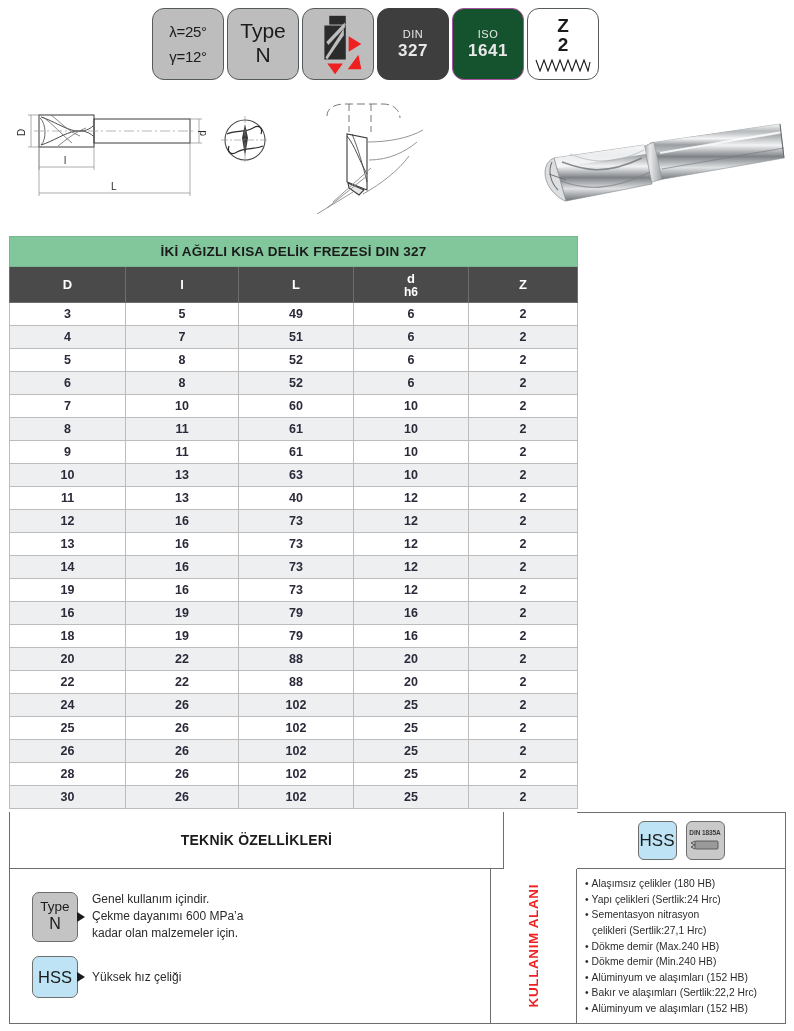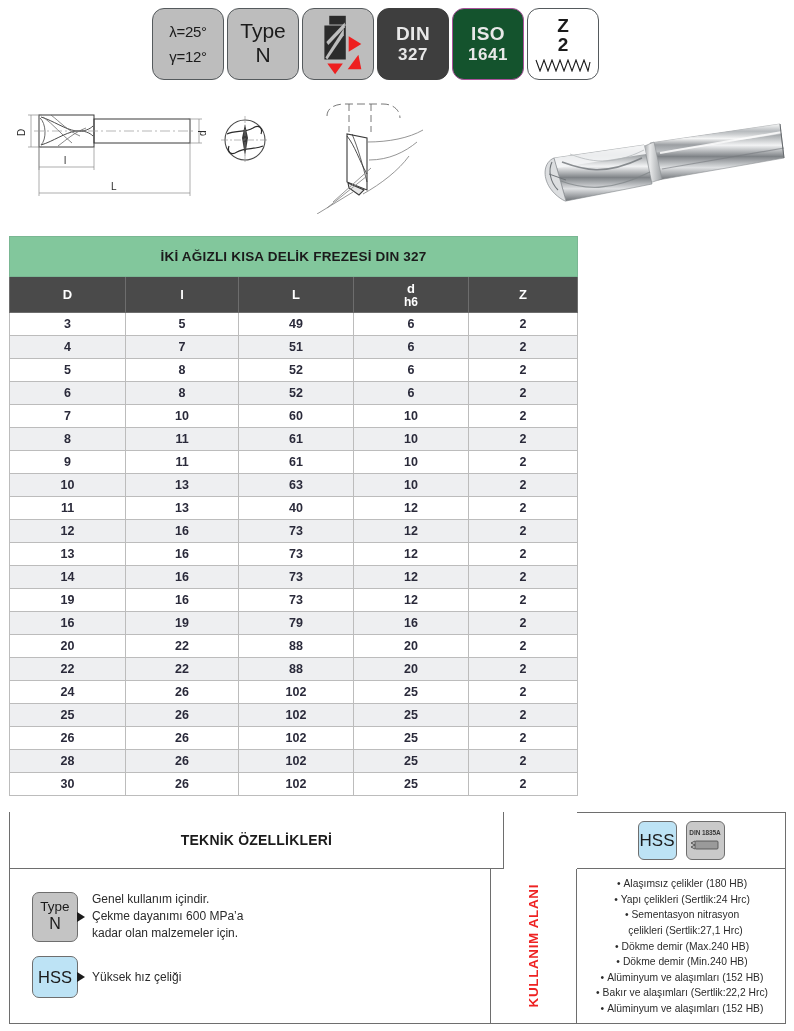--- a/index.html
+++ b/index.html
@@ -36,21 +36,21 @@
   .badge.magenta { background: #14532d; border-color: #a9519a; }
   .badge.white { background: #ffffff; }
 
   .badge-angle-line {
     font-size: 15px; color: #1b1b1b; font-weight: 400;
     line-height: 1.7;
     letter-spacing: -0.3px;
   }
   .badge-type-top { font-size: 21px; color: #1b1b1b; line-height: 1.05; }
   .badge-type-bot { font-size: 21px; color: #1b1b1b; line-height: 1.25; }
-  .badge-code-top { font-size: 19px; font-weight: bold; color: #e8e8e8; line-height: 1.15; letter-spacing:.5px;}
+  .badge-code-top { font-size: 11px; font-weight: normal; color: #e8e8e8; line-height: 1.15; letter-spacing:.5px;}
   .badge-code-bot { font-size: 17px; font-weight: bold; color: #e8e8e8; line-height: 1.15; letter-spacing:.5px;}
   .badge-z-top { font-size: 19px; font-weight: bold; color: #1b1b1b; line-height: 1.0; }
   .badge-z-bot { font-size: 19px; font-weight: bold; color: #1b1b1b; line-height: 1.1; }
   .zigzag { margin-top: 3px; }
 
   
   .drawings { position: absolute; top: 96px; left: 0; width: 794px; height: 122px; }
   .dwg { position: absolute; }
 
   
@@ -64,21 +64,21 @@
     width: 568px;
     table-layout: fixed;
   }
   table.spec td, table.spec th { border: 1px solid #9a9a9a; }
   .title-cell {
     background: #82c79c;
     color: #1b1b1b;
     font-weight: bold;
     font-size: 13.5px;
     text-align: center;
-    height: 40px;
+    height: 30px;
     letter-spacing: .2px;
     border: 1px solid #7ab793 !important;
   }
   .hdr th {
     background: #4a4a4a;
     color: #ffffff;
     font-size: 13px;
     font-weight: bold;
     height: 36px;
     text-align: center;
@@ -186,21 +186,20 @@
   .legend-text { font-size: 12px; color:#2b2b2b; line-height: 1.42; }
 
   .usage-panel {
     position: absolute;
     left: 577px; top: 869px;
     width: 209px; height: 155px;
     border: 1px solid #6e6e6e;
     border-top: none; border-left: none;
     background:#fff;
     padding: 7px 6px 0 8px;
-    text-align: center;
   }
   .usage-list { list-style: none; }
   .usage-list li {
     font-size: 10.3px;
     color: #2b2b2b;
     line-height: 1.52;
     white-space: nowrap;
   }
   .usage-list li.cont { padding-left: 7px; }
   .bullet { margin-right: 3px; }
@@ -503,20 +502,27 @@
             <td>2</td>
           </tr>
           <tr>
             <td>16</td>
             <td>19</td>
             <td>79</td>
             <td>16</td>
             <td>2</td>
           </tr>
           <tr>
+            <td>18</td>
+            <td>19</td>
+            <td>79</td>
+            <td>16</td>
+            <td>2</td>
+          </tr>
+          <tr>
             <td>20</td>
             <td>22</td>
             <td>88</td>
             <td>20</td>
             <td>2</td>
           </tr>
           <tr>
             <td>22</td>
             <td>22</td>
             <td>88</td>

